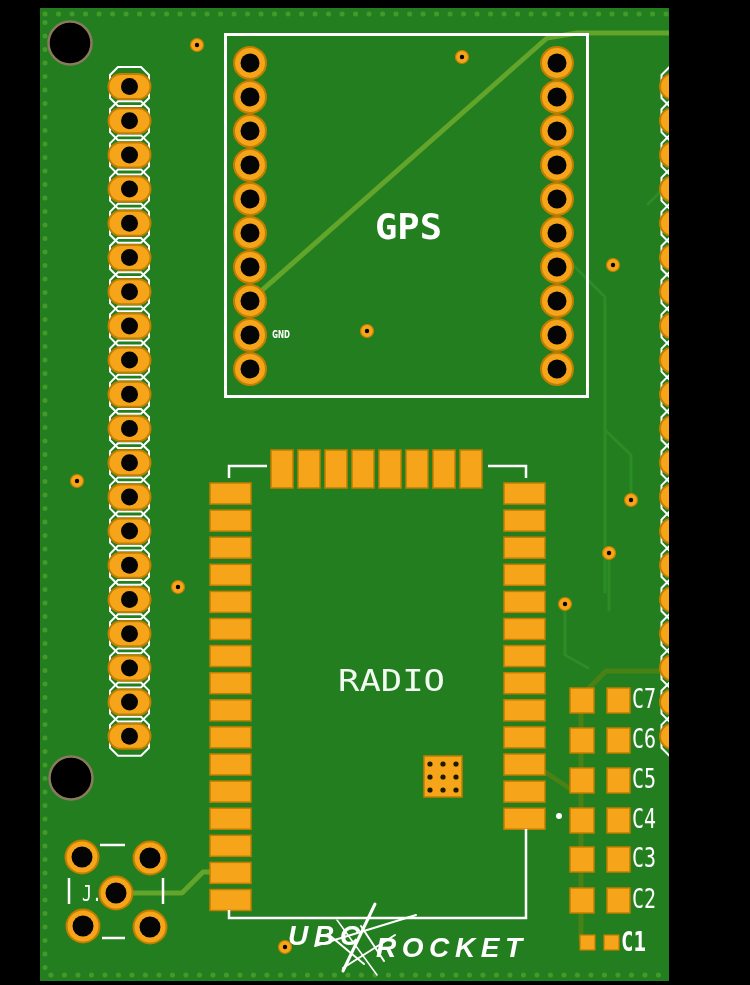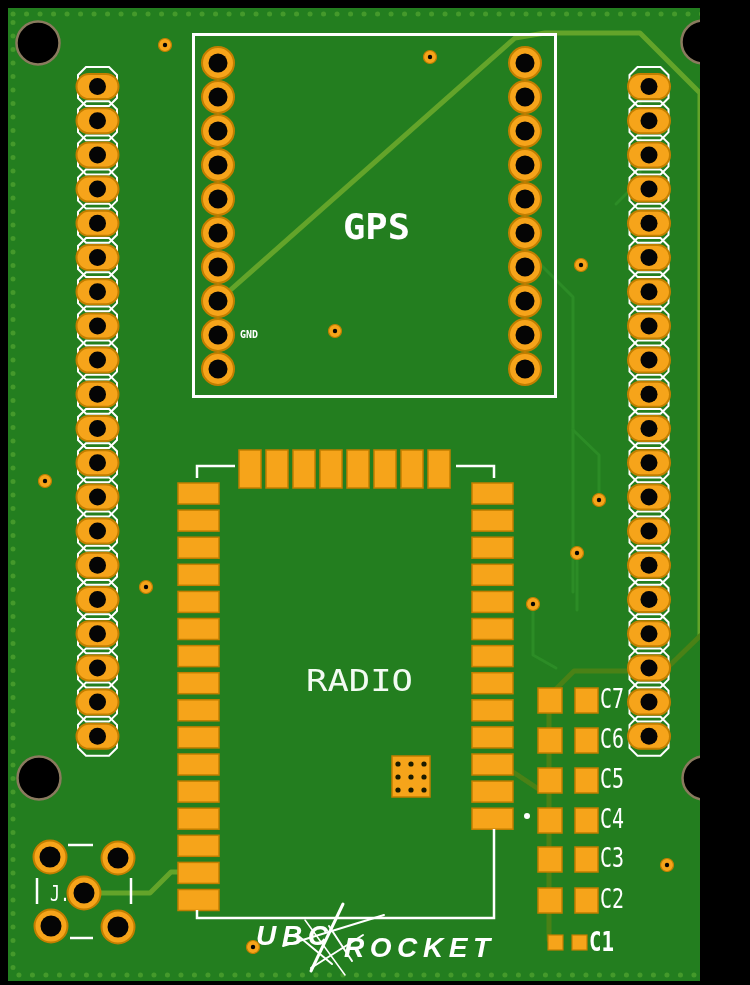--- a/index.html
+++ b/index.html
@@ -1,16 +1,16 @@
 <!DOCTYPE html>
 <html><head>
 <meta charset="utf-8">
 <style>
   html,body{margin:0;padding:0;background:#000;}
-  #stage{position:relative;width:700px;height:985px;background:#000;overflow:hidden;}
+  #stage{position:relative;width:637px;height:985px;background:#000;overflow:hidden;padding-left:32px;}
   svg{display:block;}
   .t-gps{font-family:"DejaVu Sans Mono",monospace;font-weight:bold;font-size:36px;fill:#ffffff;}
   .t-gnd{font-family:"DejaVu Sans Mono",monospace;font-weight:bold;font-size:11px;fill:#ffffff;}
   .t-radio{font-family:"DejaVu Sans Mono",monospace;font-size:30px;fill:#f2fbf2;}
   .t-cap{font-family:"DejaVu Sans Mono",monospace;font-size:26px;fill:#ffffff;}
   .t-cap-bold{font-family:"DejaVu Sans Mono",monospace;font-size:26px;font-weight:bold;fill:#ffffff;}
   .t-j{font-family:"DejaVu Sans Mono",monospace;font-size:22px;fill:#ffffff;}
   .t-logo{font-family:"Liberation Sans",sans-serif;font-weight:bold;font-style:italic;font-size:28px;fill:#ffffff;}
   .silk{stroke:#ffffff;fill:none;}
   .trace-bright{stroke:#63a42a;fill:none;stroke-width:5;stroke-linejoin:round;stroke-linecap:round;}

